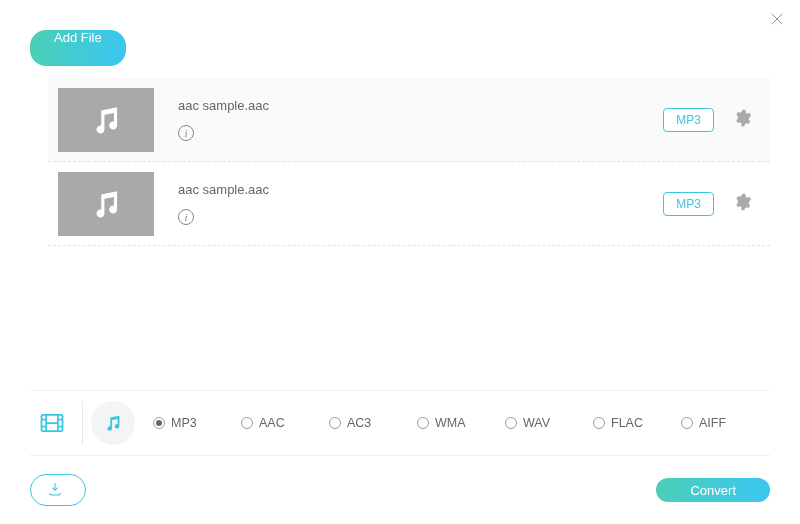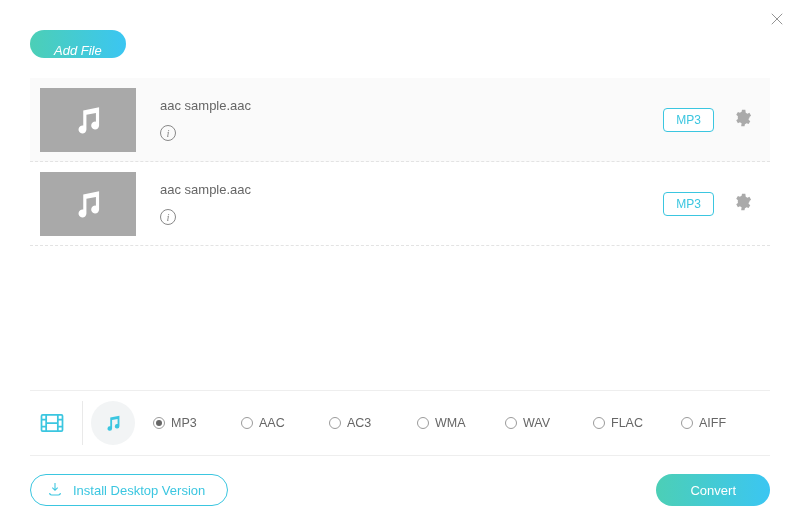--- a/index.html
+++ b/index.html
@@ -17,37 +17,36 @@
     top: 10px;
     right: 14px;
     cursor: pointer;
     color: #888;
   }
   .close-btn svg { width: 18px; height: 18px; stroke: #888; stroke-width: 1.2; }
   .add-file-btn {
     position: absolute;
     top: 30px;
     left: 30px;
-    height: 28px;
+    height: 36px;
     padding: 0 24px;
     border-radius: 16px;
     background: linear-gradient(90deg, #4ccfb6 0%, #3bc6f2 100%);
     color: #fff;
     font-size: 13px;
     border: none;
     cursor: pointer;
     display: inline-flex;
-    align-items: flex-end;
+    align-items: flex-start;
     justify-content: center;
-    font-style: italic;
   }
   .file-list {
     position: absolute;
     top: 78px;
-    left: 30px;
+    left: 48px;
     right: 30px;
   }
   .file-row {
     display: flex;
     align-items: center;
     padding: 8px 10px;
     border-bottom: 1px dashed #e3e3e3;
     height: 84px;
   }
   .file-row.hovered { background: #fafafa; }
@@ -169,21 +168,21 @@
     height: 32px;
     padding: 0 22px 0 16px;
     display: inline-flex;
     align-items: center;
     gap: 10px;
     cursor: pointer;
     font-size: 13px;
   }
   .install-btn svg { width: 16px; height: 16px; stroke: #3bc6e0; fill: none; stroke-width: 1.6; }
   .convert-btn {
-    height: 32px;
+    height: 24px;
     padding: 0 34px;
     border: none;
     border-radius: 16px;
     background: linear-gradient(90deg, #4ccfb6 0%, #3bc6f2 100%);
     color: #fff;
     font-size: 13px;
     cursor: pointer;
     text-align: right;
   }
 </style>
@@ -294,18 +293,17 @@
   </div>
 </div>
 
 <div class="footer">
   <button class="install-btn">
     <span>
       <svg viewBox="0 0 24 24">
           <path d="M12 3 V14 M8 10 l4 4 4-4 M4 18 a3 3 0 0 0 3 3 h10 a3 3 0 0 0 3 -3"></path>
         </svg>
     </span>
-    <span>Install Desktop Version</span>
   </button>
   <button class="convert-btn">
     <span>Convert</span>
   </button>
 </div>
 
 </body></html>

